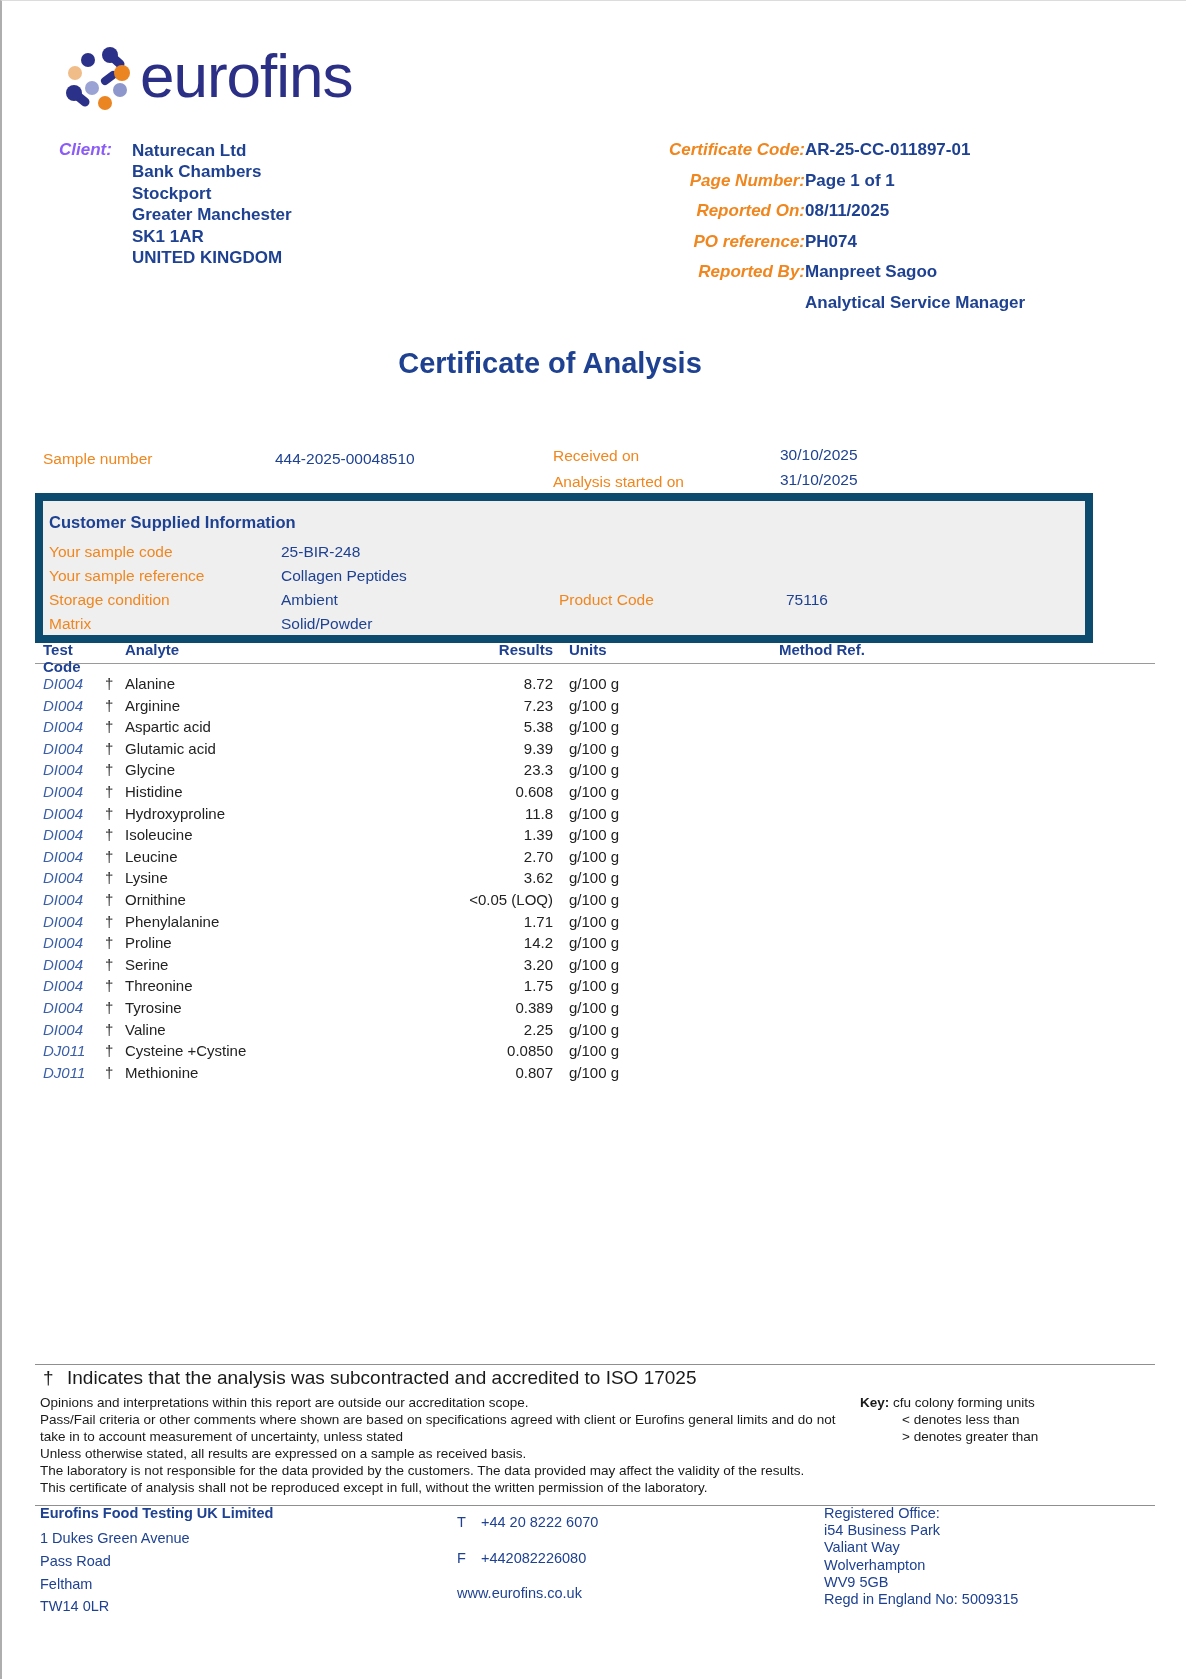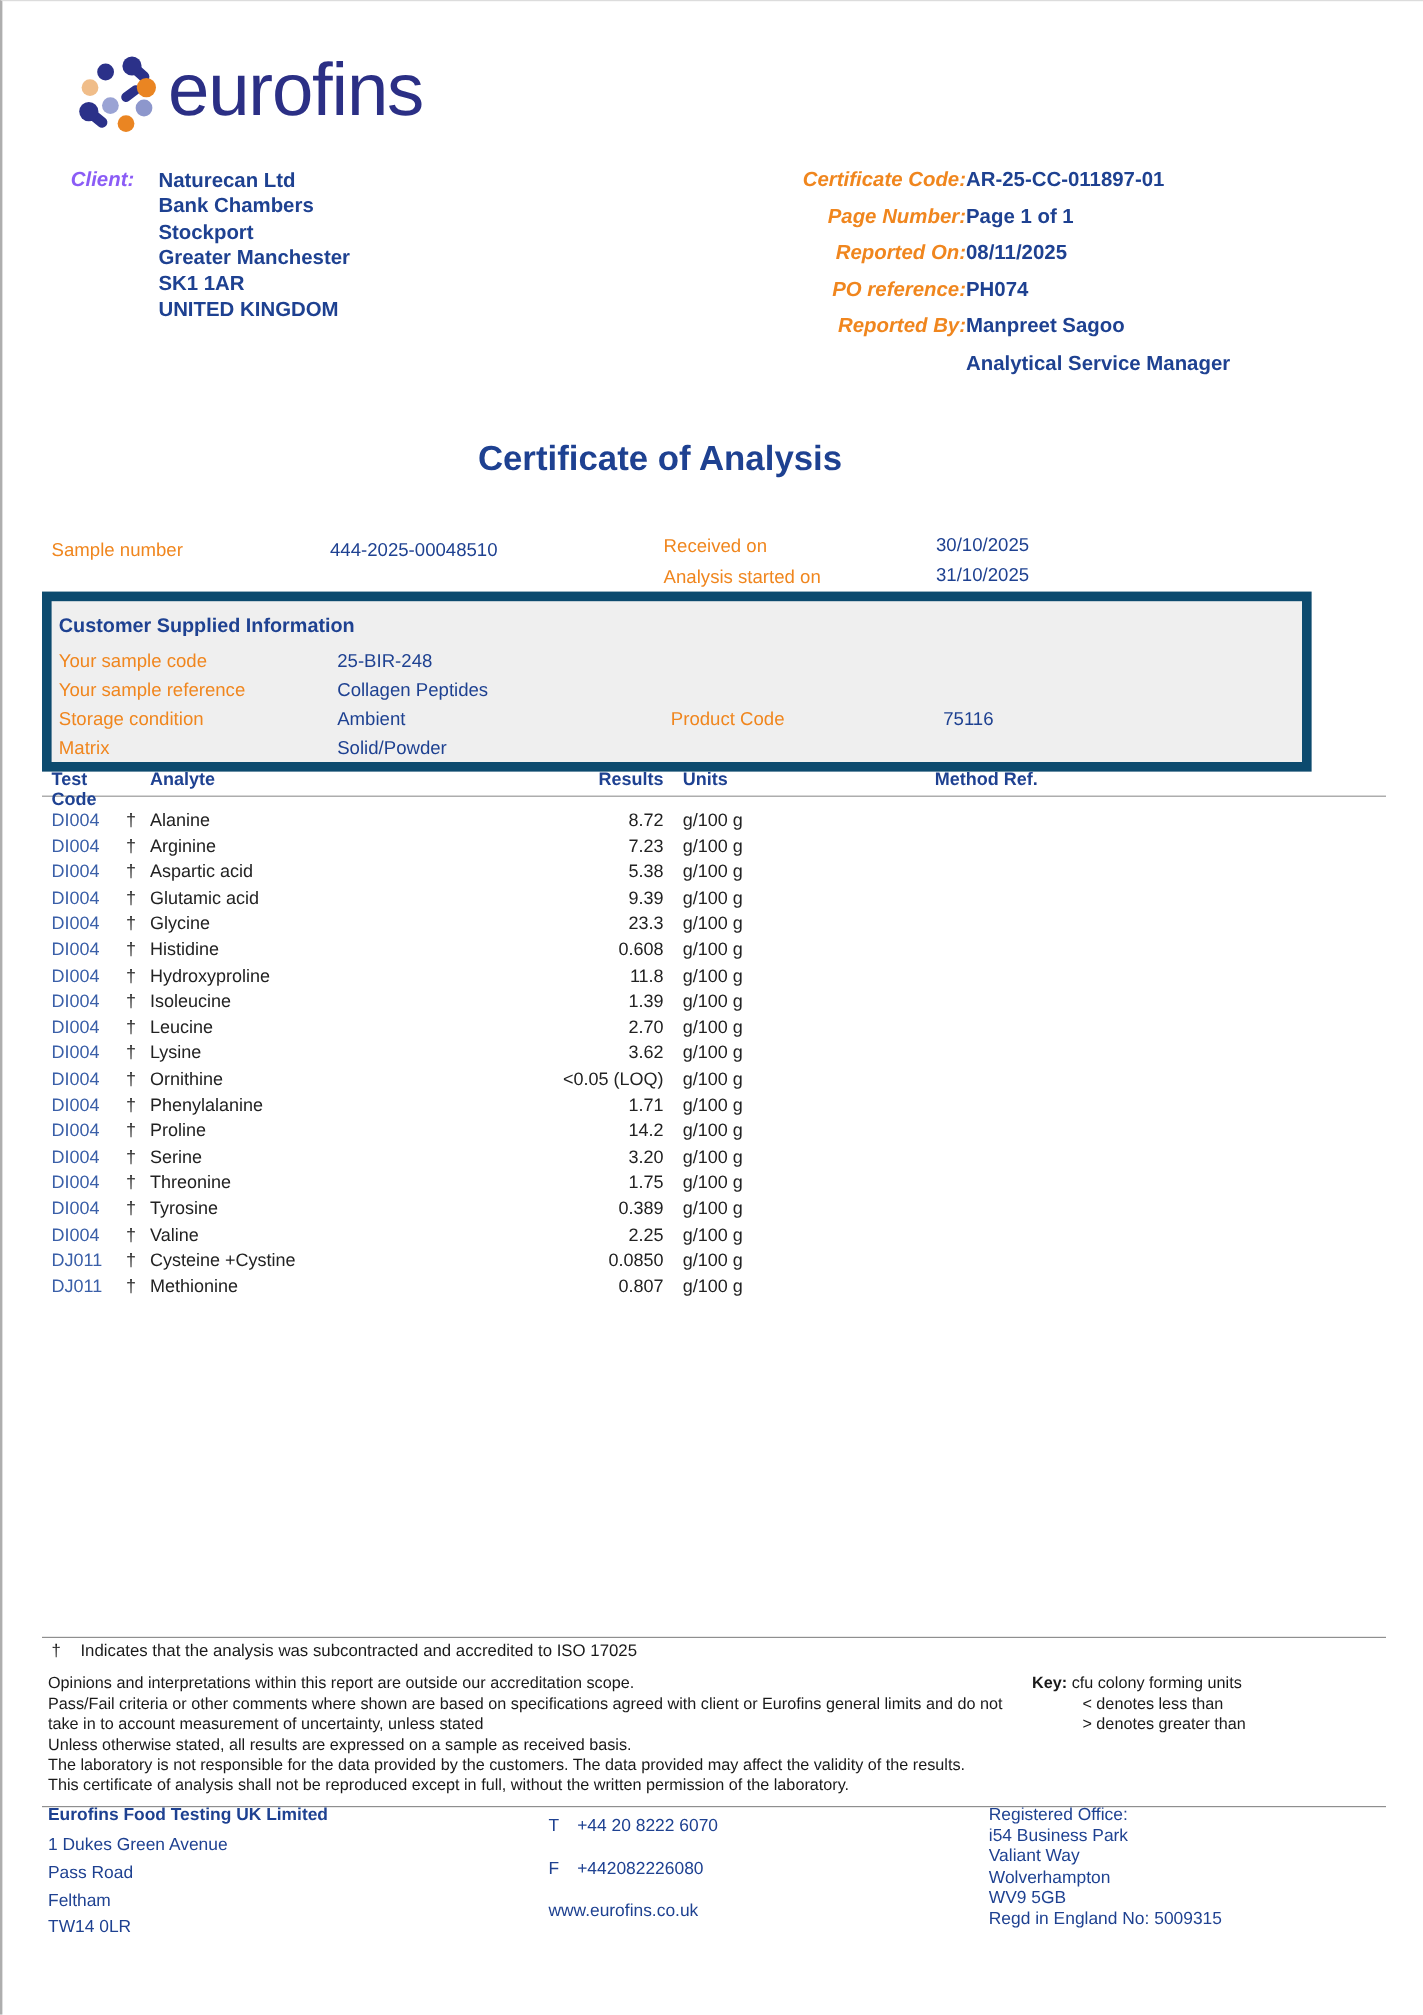--- a/index.html
+++ b/index.html
@@ -21,21 +21,21 @@
   .client-addr div { line-height:21.4px; }
 
   
   .meta { position:absolute; left:645px; top:139px; font-size:17px; }
   .meta-row { display:flex; height:30.5px; align-items:flex-start; }
   .meta-label { width:158px; color:#f0861e; font-weight:bold; font-style:italic;text-align:right; }
   .meta-value { color:#1e4191; font-weight:bold; }
   .meta-title { margin-left:158px; color:#1e4191; font-weight:bold; }
 
   .doc-title { position:absolute; left:0; top:346px; width:1096px; text-align:center;
-    font-size:29px; font-weight:bold; color:#1e4191;margin-top:20px; }
+    font-size:29px; font-weight:bold; color:#1e4191; }
 
   
   .s-label { color:#f0861e; font-size:15.5px; }
   .s-value { color:#1e4191; font-size:15.5px; }
 
   
   .cust-box { position:absolute; left:33px; top:492px; width:1042px; height:134px;
     background:#efefef; border:8px solid #0c4a6e; }
   .cust-head { margin:12px 0 0 6px; font-size:16.5px; font-weight:bold; color:#1e4191; }
   .cust-rows { margin-top:8px; font-size:15.5px; }
@@ -44,30 +44,30 @@
 
   
   .results { position:absolute; left:33px; top:640px; width:1120px; }
   .t-head { display:grid; grid-template-columns:62px 20px 300px 128px 16px 210px 1fr;
     padding-left:8px; font-size:15px; font-weight:bold; color:#1e4191; height:22px; }
   .head-rule { border:0; border-top:1px solid #9a9a9a; margin:0; }
   .t-rows { margin-top:9px; }
   .t-row { display:grid; grid-template-columns:62px 20px 300px 128px 16px 210px 1fr;
     padding-left:8px; font-size:15px; line-height:21.6px; }
   .col-right { text-align:right; }
-  .c-code { color:#3a5fa8; }
+  .c-code { color:#3a5fa8;font-style:italic; }
   .c-dag { color:#2c2c2c; }
   .c-analyte { color:#222222; }
   .c-result { text-align:right; color:#222222; }
   .c-units { color:#222222; }
   .c-method { text-align:left; padding-right:99px; color:#222222; }
 
   
   .notes-rule { position:absolute; left:33px; top:1355px; width:1120px; border:0; border-top:1px solid #8f8f8f; }
-  .dagger-note { position:absolute; left:41px; top:1366px; font-size:14px; color:#1a1a1a; }
+  .dagger-note { position:absolute; left:41px; top:1366px; font-size:19px; color:#1a1a1a; }
   .dagger-note .dg { display:inline-block; width:24px; }
   .disclaimer { position:absolute; left:38px; top:1393px; font-size:13.5px; color:#1a1a1a; }
   .disclaimer div { line-height:17px; }
   .keyblock { position:absolute; left:832px; top:1393px; font-size:13.5px; color:#1a1a1a; }
   .keyblock div { line-height:17px; }
   .keyblock .k0 b { font-weight:bold;padding-left:26px; }
   .keyblock .k1, .keyblock .k2 { margin-left:68px; }
 
   
   .footer-rule { position:absolute; left:33px; top:1496px; width:1120px; border:0; border-top:1px solid #8f8f8f; }

